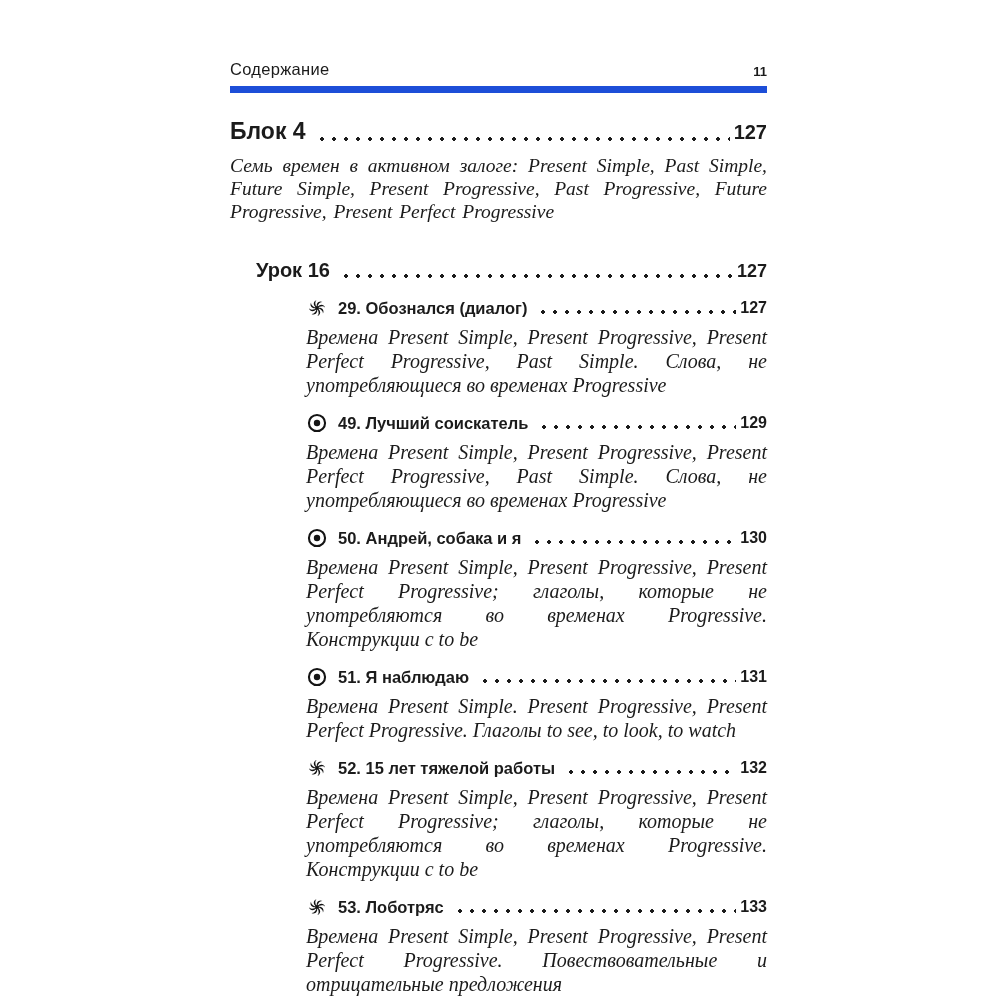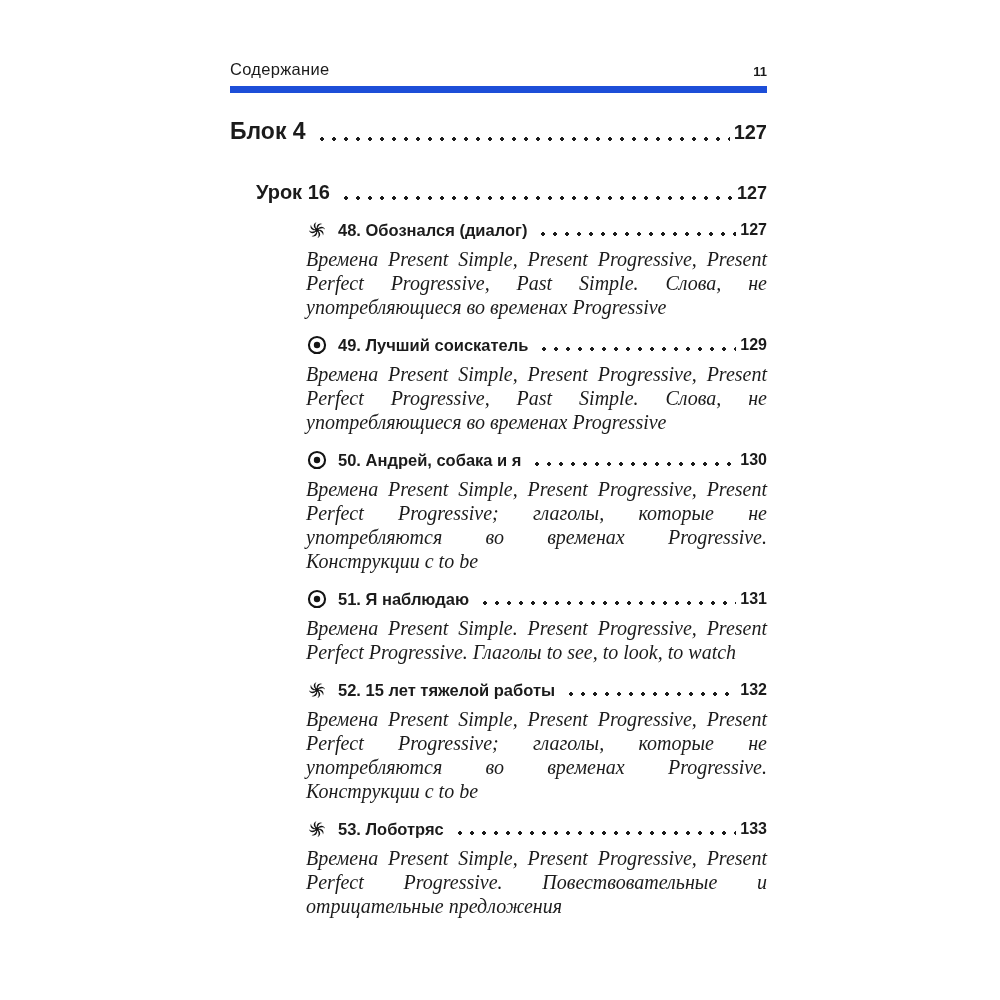--- a/index.html
+++ b/index.html
@@ -95,20 +95,21 @@
     <span class="runhead-title">Содержание</span>
     <span class="runhead-page">11</span>
   </div>
 
   <div class="block">
     <div class="toc-line block-head">
       <span class="block-title">Блок 4</span>
       <span class="leader"></span>
       <span class="head-page" style="font-size:20px;">127</span>
     </div>
+    <p class="block-subtitle">Семь времен в активном залоге: Present Simple, Past Simple, Future Simple, Present Progressive, Past Progressive, Future Progressive, Present Perfect Progressive</p>
   </div>
 
   <div class="lesson">
     <div class="toc-line lesson-head">
       <span class="lesson-title">Урок 16</span>
       <span class="leader"></span>
       <span class="head-page" style="font-size:18px;">127</span>
     </div>
 
     <div class="entries">
@@ -120,21 +121,21 @@
                 <path d="M12 12 C10.5 7 14 3.5 18 5.5 C14.8 5.2 12.9 8.6 12 12 Z" transform="rotate(0 12 12)"></path>
                 <path d="M12 12 C10.5 7 14 3.5 18 5.5 C14.8 5.2 12.9 8.6 12 12 Z" transform="rotate(45 12 12)"></path>
                 <path d="M12 12 C10.5 7 14 3.5 18 5.5 C14.8 5.2 12.9 8.6 12 12 Z" transform="rotate(90 12 12)"></path>
                 <path d="M12 12 C10.5 7 14 3.5 18 5.5 C14.8 5.2 12.9 8.6 12 12 Z" transform="rotate(135 12 12)"></path>
                 <path d="M12 12 C10.5 7 14 3.5 18 5.5 C14.8 5.2 12.9 8.6 12 12 Z" transform="rotate(180 12 12)"></path>
                 <path d="M12 12 C10.5 7 14 3.5 18 5.5 C14.8 5.2 12.9 8.6 12 12 Z" transform="rotate(225 12 12)"></path>
                 <path d="M12 12 C10.5 7 14 3.5 18 5.5 C14.8 5.2 12.9 8.6 12 12 Z" transform="rotate(270 12 12)"></path>
                 <path d="M12 12 C10.5 7 14 3.5 18 5.5 C14.8 5.2 12.9 8.6 12 12 Z" transform="rotate(315 12 12)"></path>
               </svg>
             </span>
-      <span class="entry-title">48. Обознался (диалог)</span>
+      <span class="entry-title">29. Обознался (диалог)</span>
       <span class="leader"></span>
       <span class="entry-page">127</span>
     </div>
     <p class="entry-desc">Времена Present Simple, Present Progressive, Present Perfect Progressive, Past Simple. Слова, не употребляющиеся во временах Progressive</p>
   </div>
 
   <div class="entry">
     <div class="toc-line entry-head">
       <span class="icon">
               <svg viewBox="0 0 24 24" xmlns="http://www.w3.org/2000/svg">

